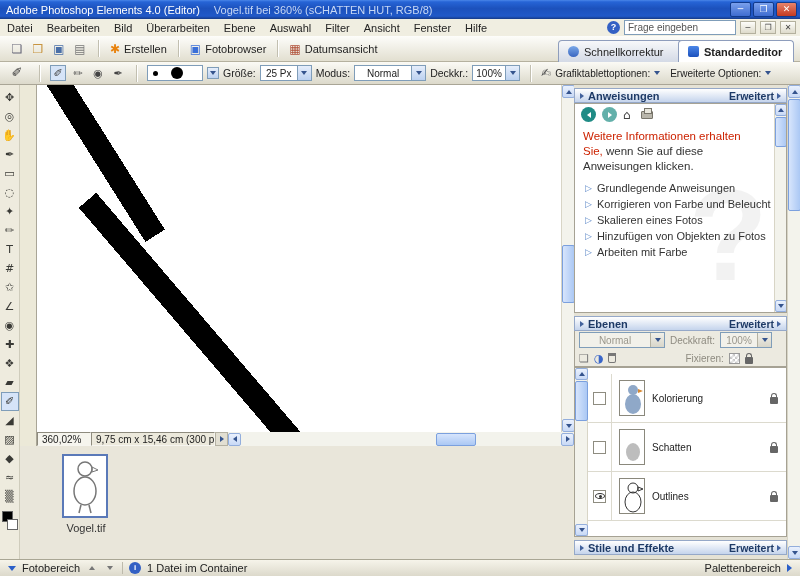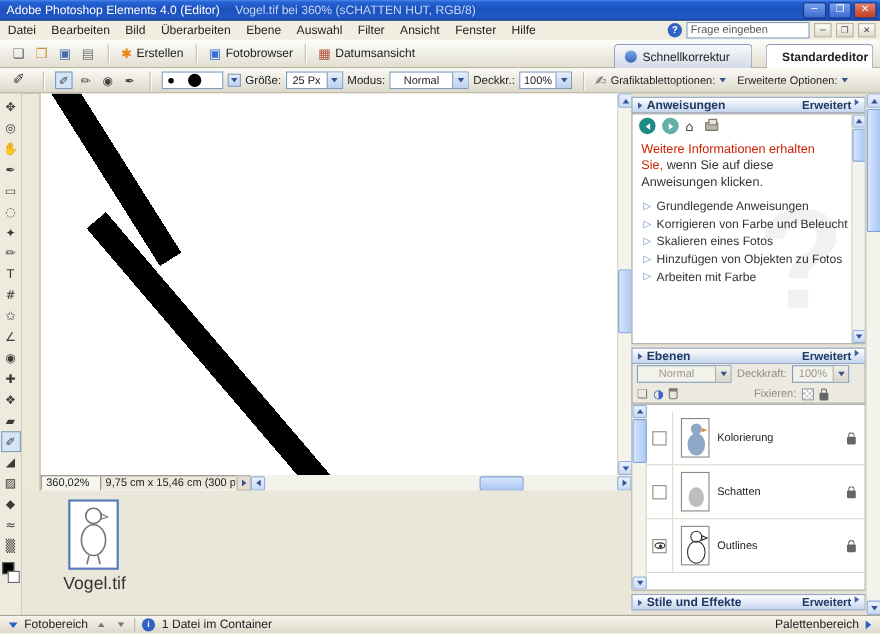--- a/index.html
+++ b/index.html
@@ -95,27 +95,27 @@
   .infobox{width:124px;height:14px;background:#ECE9DC;border:1px solid;border-color:#8E8B7E #F6F5F0 #F6F5F0 #8E8B7E;padding:1px 4px;
     white-space:nowrap;overflow:hidden;}
   .infobtn{width:13px;height:14px;display:flex;align-items:center;justify-content:center;background:#E2DFD2;border:1px solid #B4B1A2;}
   .hscroll{flex:1;height:14px;display:flex;align-items:center;background:#F3F3EC;}
   .htrack{position:relative;flex:1;height:13px;}
 
   
   .photobin{position:absolute;left:20px;top:446px;width:553px;height:113px;background:#E9E6DA;}
   .pthumb{position:absolute;left:42px;top:8px;width:46px;height:64px;background:#fff;border:2px solid #5A79B8;
     display:flex;align-items:center;justify-content:center;}
-  .plabel{position:absolute;left:28px;top:76px;width:76px;text-align:center;font-size:16px;color:#333;}
+  .plabel{position:absolute;left:28px;top:76px;width:76px;text-align:center;font-size:11px;color:#333;}
 
   
   .palettebin{position:absolute;left:574px;top:85px;width:226px;height:474px;background:#E5E2D5;}
   .phead{position:absolute;left:0;width:213px;height:15px;display:flex;align-items:center;gap:4px;
     background:linear-gradient(#FFFFFF,#C5D4EC);border:1px solid #95A8C8;font-weight:bold;color:#1E3A66;font-size:11px;padding:0 5px;}
-  .phead .more{margin-left:auto;display:flex;gap:3px;font-weight:bold;font-size:10.5px;color:#1E3A66;}
+  .phead .more{margin-left:auto;display:flex;align-items:center;gap:3px;font-weight:bold;font-size:10.5px;color:#1E3A66;}
   .tri-r{width:0;height:0;border-top:3px solid transparent;border-bottom:3px solid transparent;border-left:4px solid #41619C;}
   .pcontent{position:absolute;left:0;width:213px;background:#fff;border:1px solid #A6A294;overflow:hidden;}
 
   .anw-nav{display:flex;align-items:center;gap:6px;padding:3px 6px;}
   .navcirc{width:15px;height:15px;border-radius:50%;background:#1F8B85;display:flex;align-items:center;justify-content:center;}
   .navcirc.light{background:#63B0AA;}
   .homeico{font-size:12px;color:#444;font-family:"DejaVu Sans",sans-serif;line-height:1;}
   .printico{width:12px;height:8px;background:#B8B5AA;border:1px solid #77746A;border-radius:1px;position:relative;margin-left:4px;}
   .printico::before{content:"";position:absolute;top:-4px;left:2px;width:6px;height:4px;background:#E8E6DC;border:1px solid #77746A;}
   .anw-intro{padding:4px 10px 6px 8px;font-size:11.5px;font-weight:normal;line-height:15px;width:196px;}
@@ -208,21 +208,21 @@
     </div>
     <span class="vsep"></span>
     <div class="sbtnlabel">
       <span class="glyph" style="color:#B05038;font-size:12px;">▦</span>
       <span>Datumsansicht</span>
     </div>
     <div class="tab inactive" style="right:116px;width:126px;">
       <span class="tabico" style="background:linear-gradient(#7AA8E8,#3A66C0);"></span>
       <span>Schnellkorrektur</span>
     </div>
-    <div class="tab active" style="right:6px;width:98px;margin-left:40px;">
+    <div class="tab active" style="right:6px;width:116px;margin-left:40px;">
       <span class="tabico" style="background:linear-gradient(#4A86E8,#1C51BC);border-radius:2px;"></span>
       <span>Standardeditor</span>
     </div>
   </div>
 
   <div class="optionsbar">
     <span class="curtool">✐</span>
     <span class="vsep"></span>
     <span class="optico sel glyph">✐</span>
     <span class="optico glyph">✏</span>

